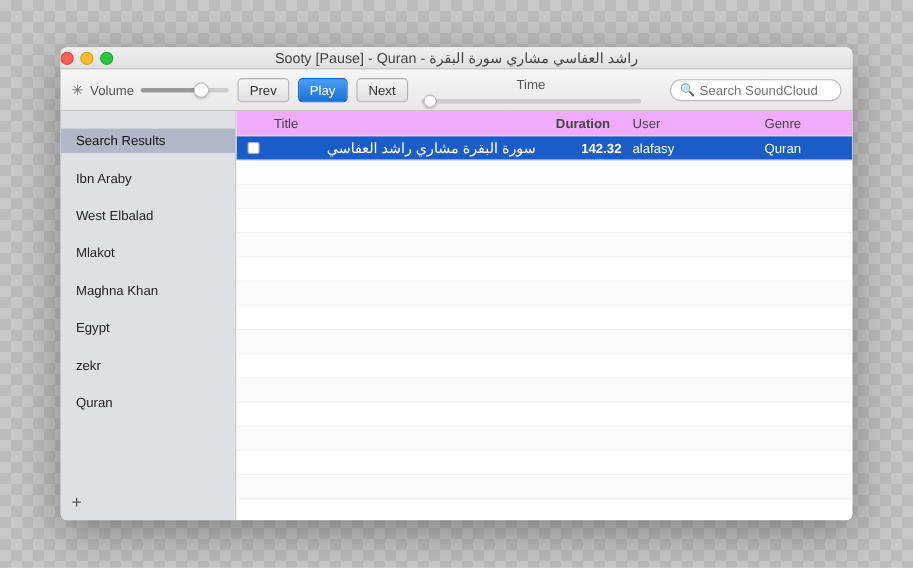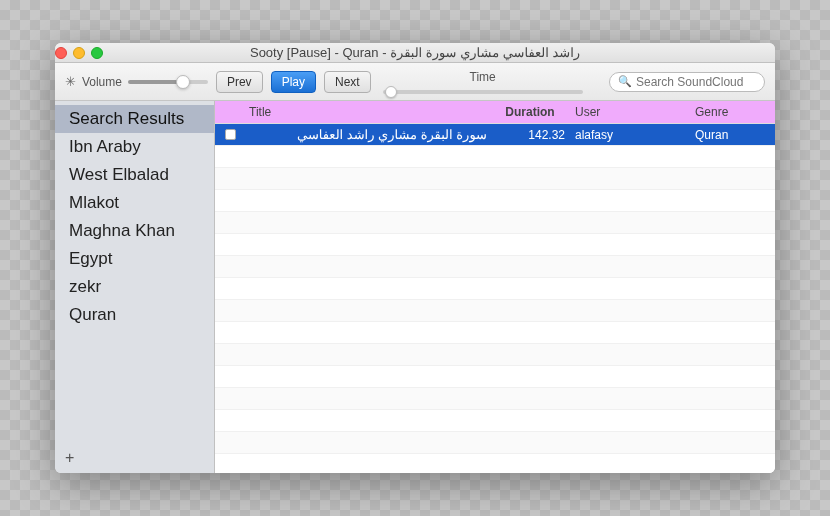--- a/index.html
+++ b/index.html
@@ -200,24 +200,25 @@
       background: #dde0e5;
       border-right: 1px solid #c0c0c0;
       overflow-y: auto;
       padding-top: 4px;
       display: flex;
       flex-direction: column;
     }
 
     .sidebar-item {
       padding: 4px 14px;
-      font-size: 17px;
+      font-size: 12px;
       color: #222;
       cursor: pointer;
       white-space: nowrap;
+      margin-top: 12px;
     }
 
     .sidebar-item.selected {
       background: #b0b8c8;
       color: #111;
     }
 
     .sidebar-add {
       margin-top: auto;
       padding: 6px 10px;
@@ -325,20 +326,21 @@
       text-align: right;
       padding-right: 8px;
     }
 
     .track-duration {
       width: 80px;
       font-size: 12px;
       color: #444;
       text-align: right;
       padding-right: 10px;
+      font-weight: bold;
     }
 
     .track-user {
       width: 120px;
       font-size: 12px;
       color: #444;
     }
 
     .track-genre {
       width: 80px;

